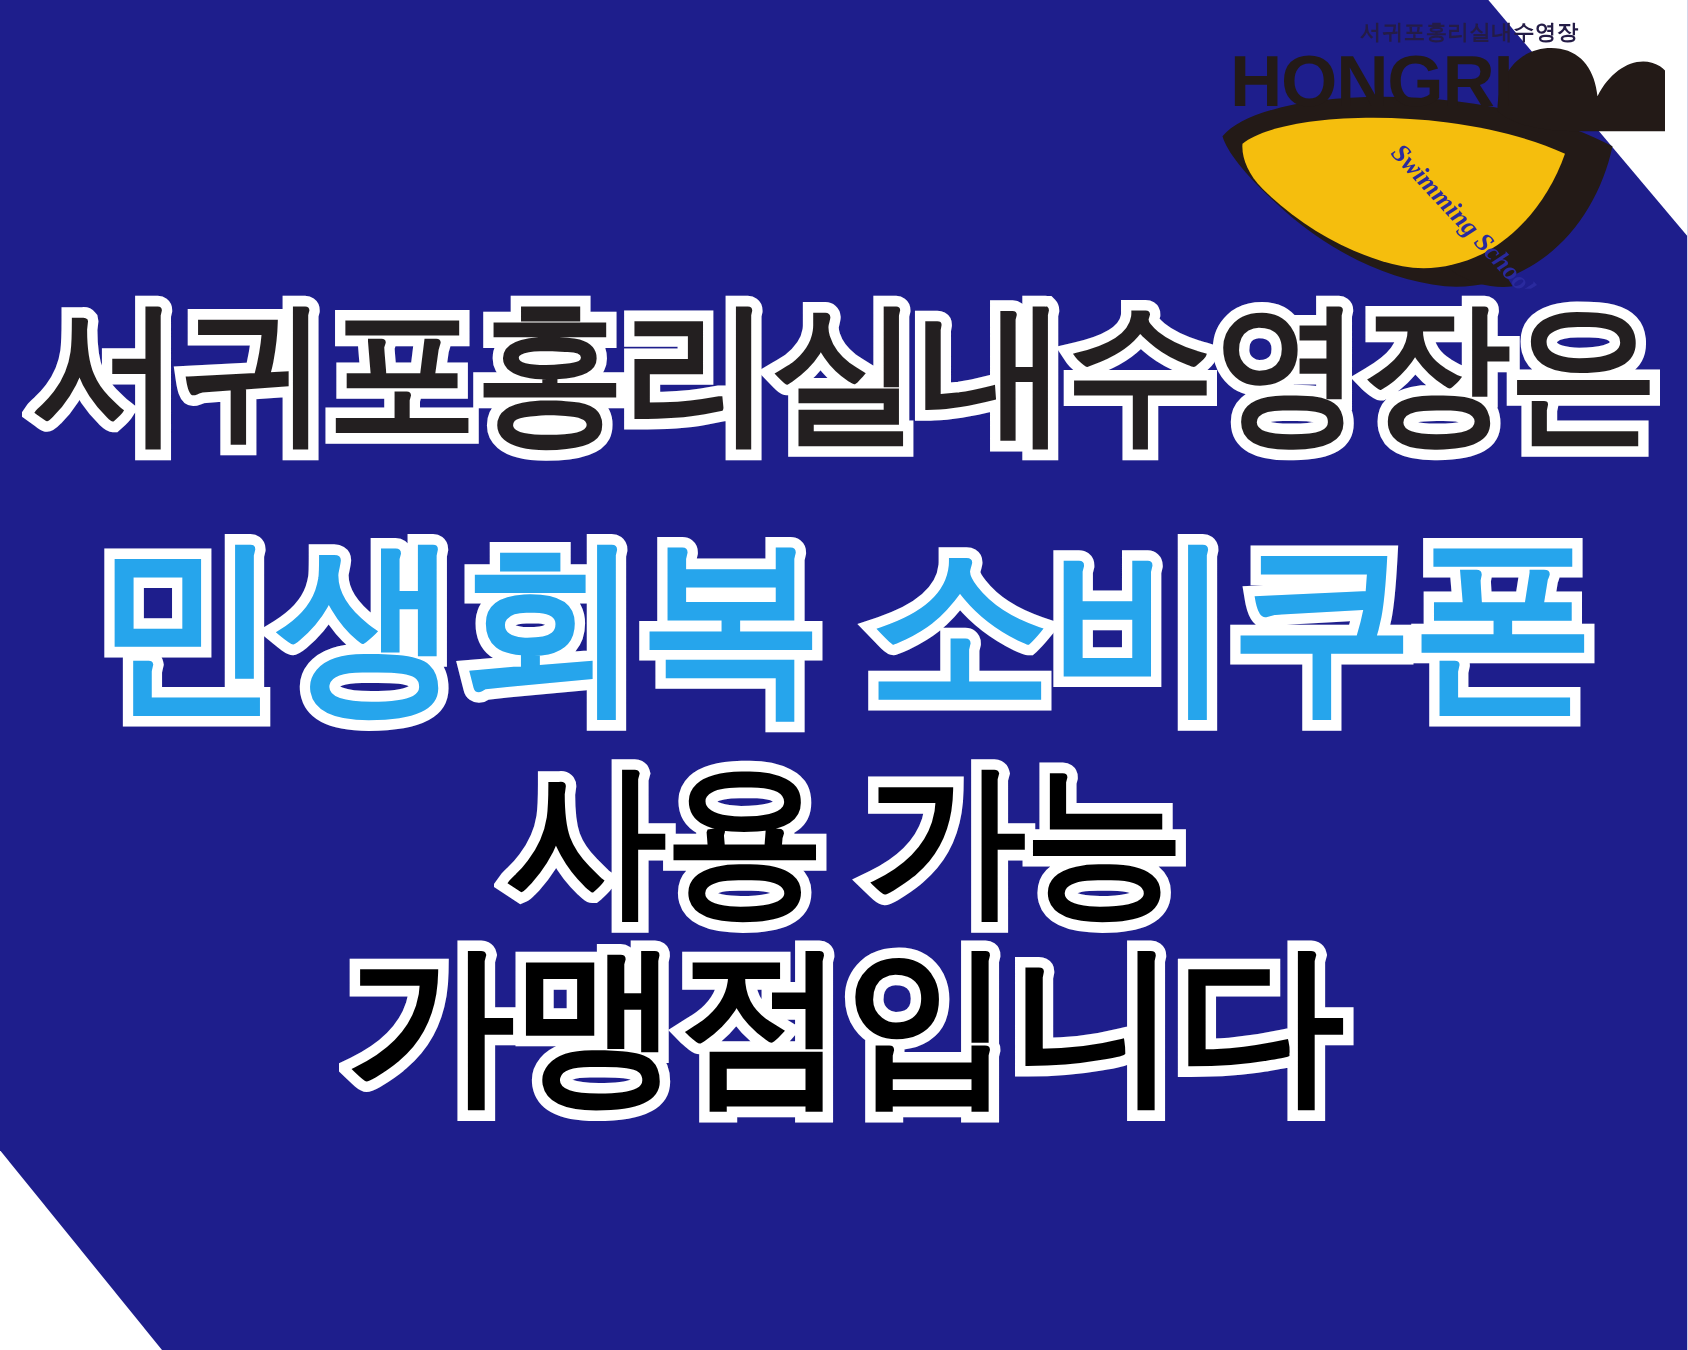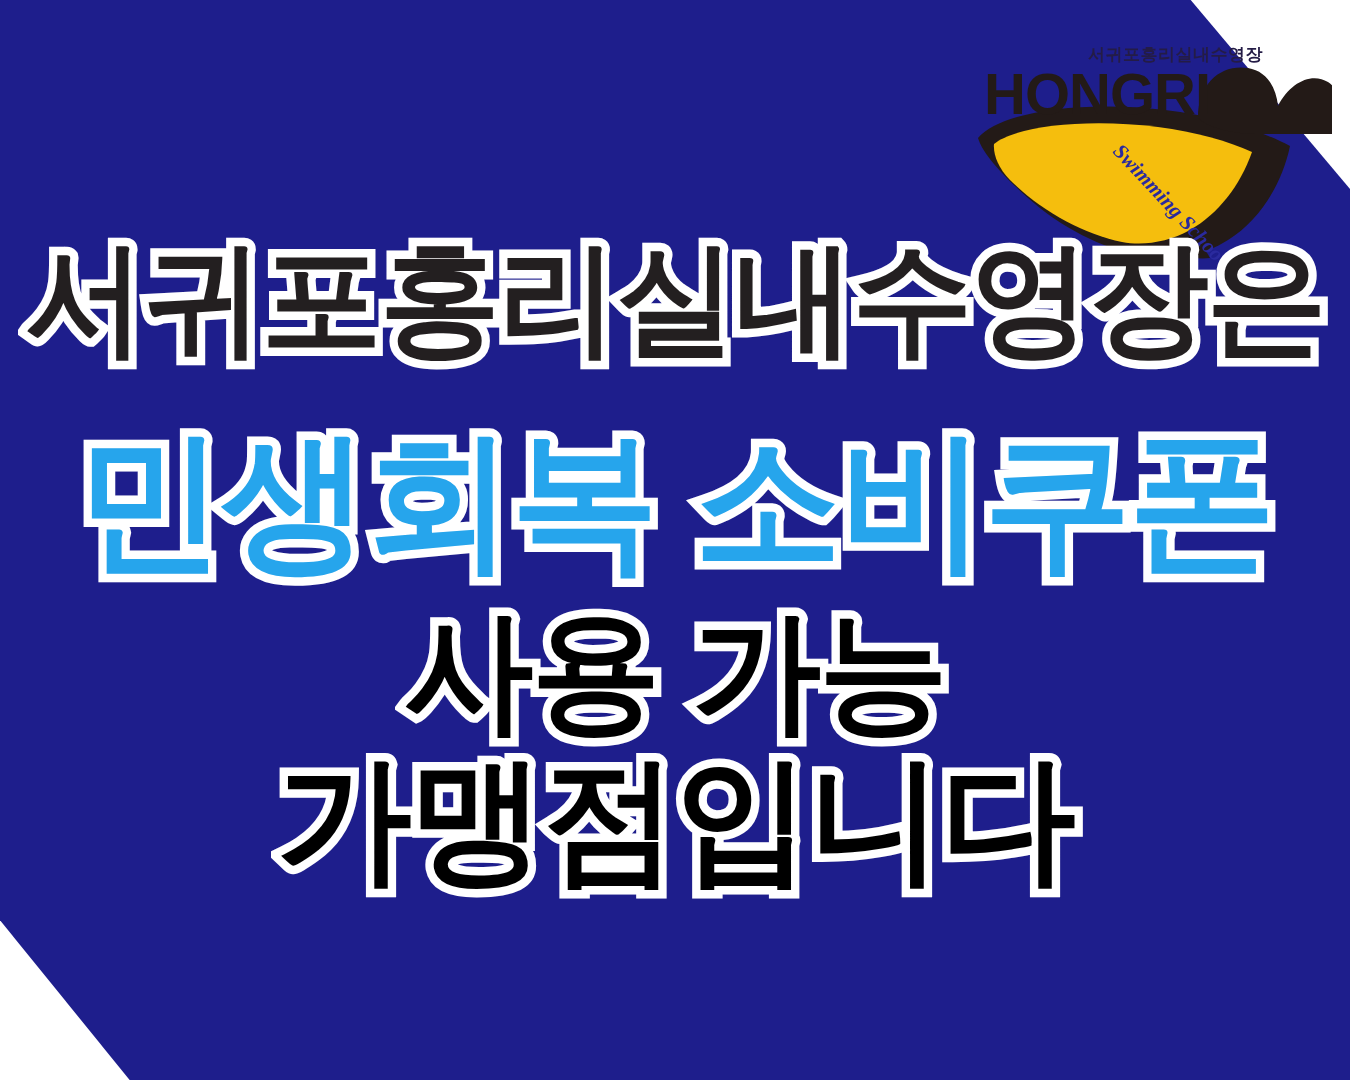--- a/index.html
+++ b/index.html
@@ -89,21 +89,21 @@
     margin-top: 12px;
     font-size: 138px;
     color: #000000;
     transform: scaleX(0.98);
   }
 
   
   .logo {
     position: absolute;
     left: 960px;
-    top: 34px;
+    top: 5px;
     width: 372px;
     height: 226px;
   }
   .logo svg { display: block; width: 100%; height: 100%; }
 </style>
 </head>
 <body>
 
 <div id="poster">
 

